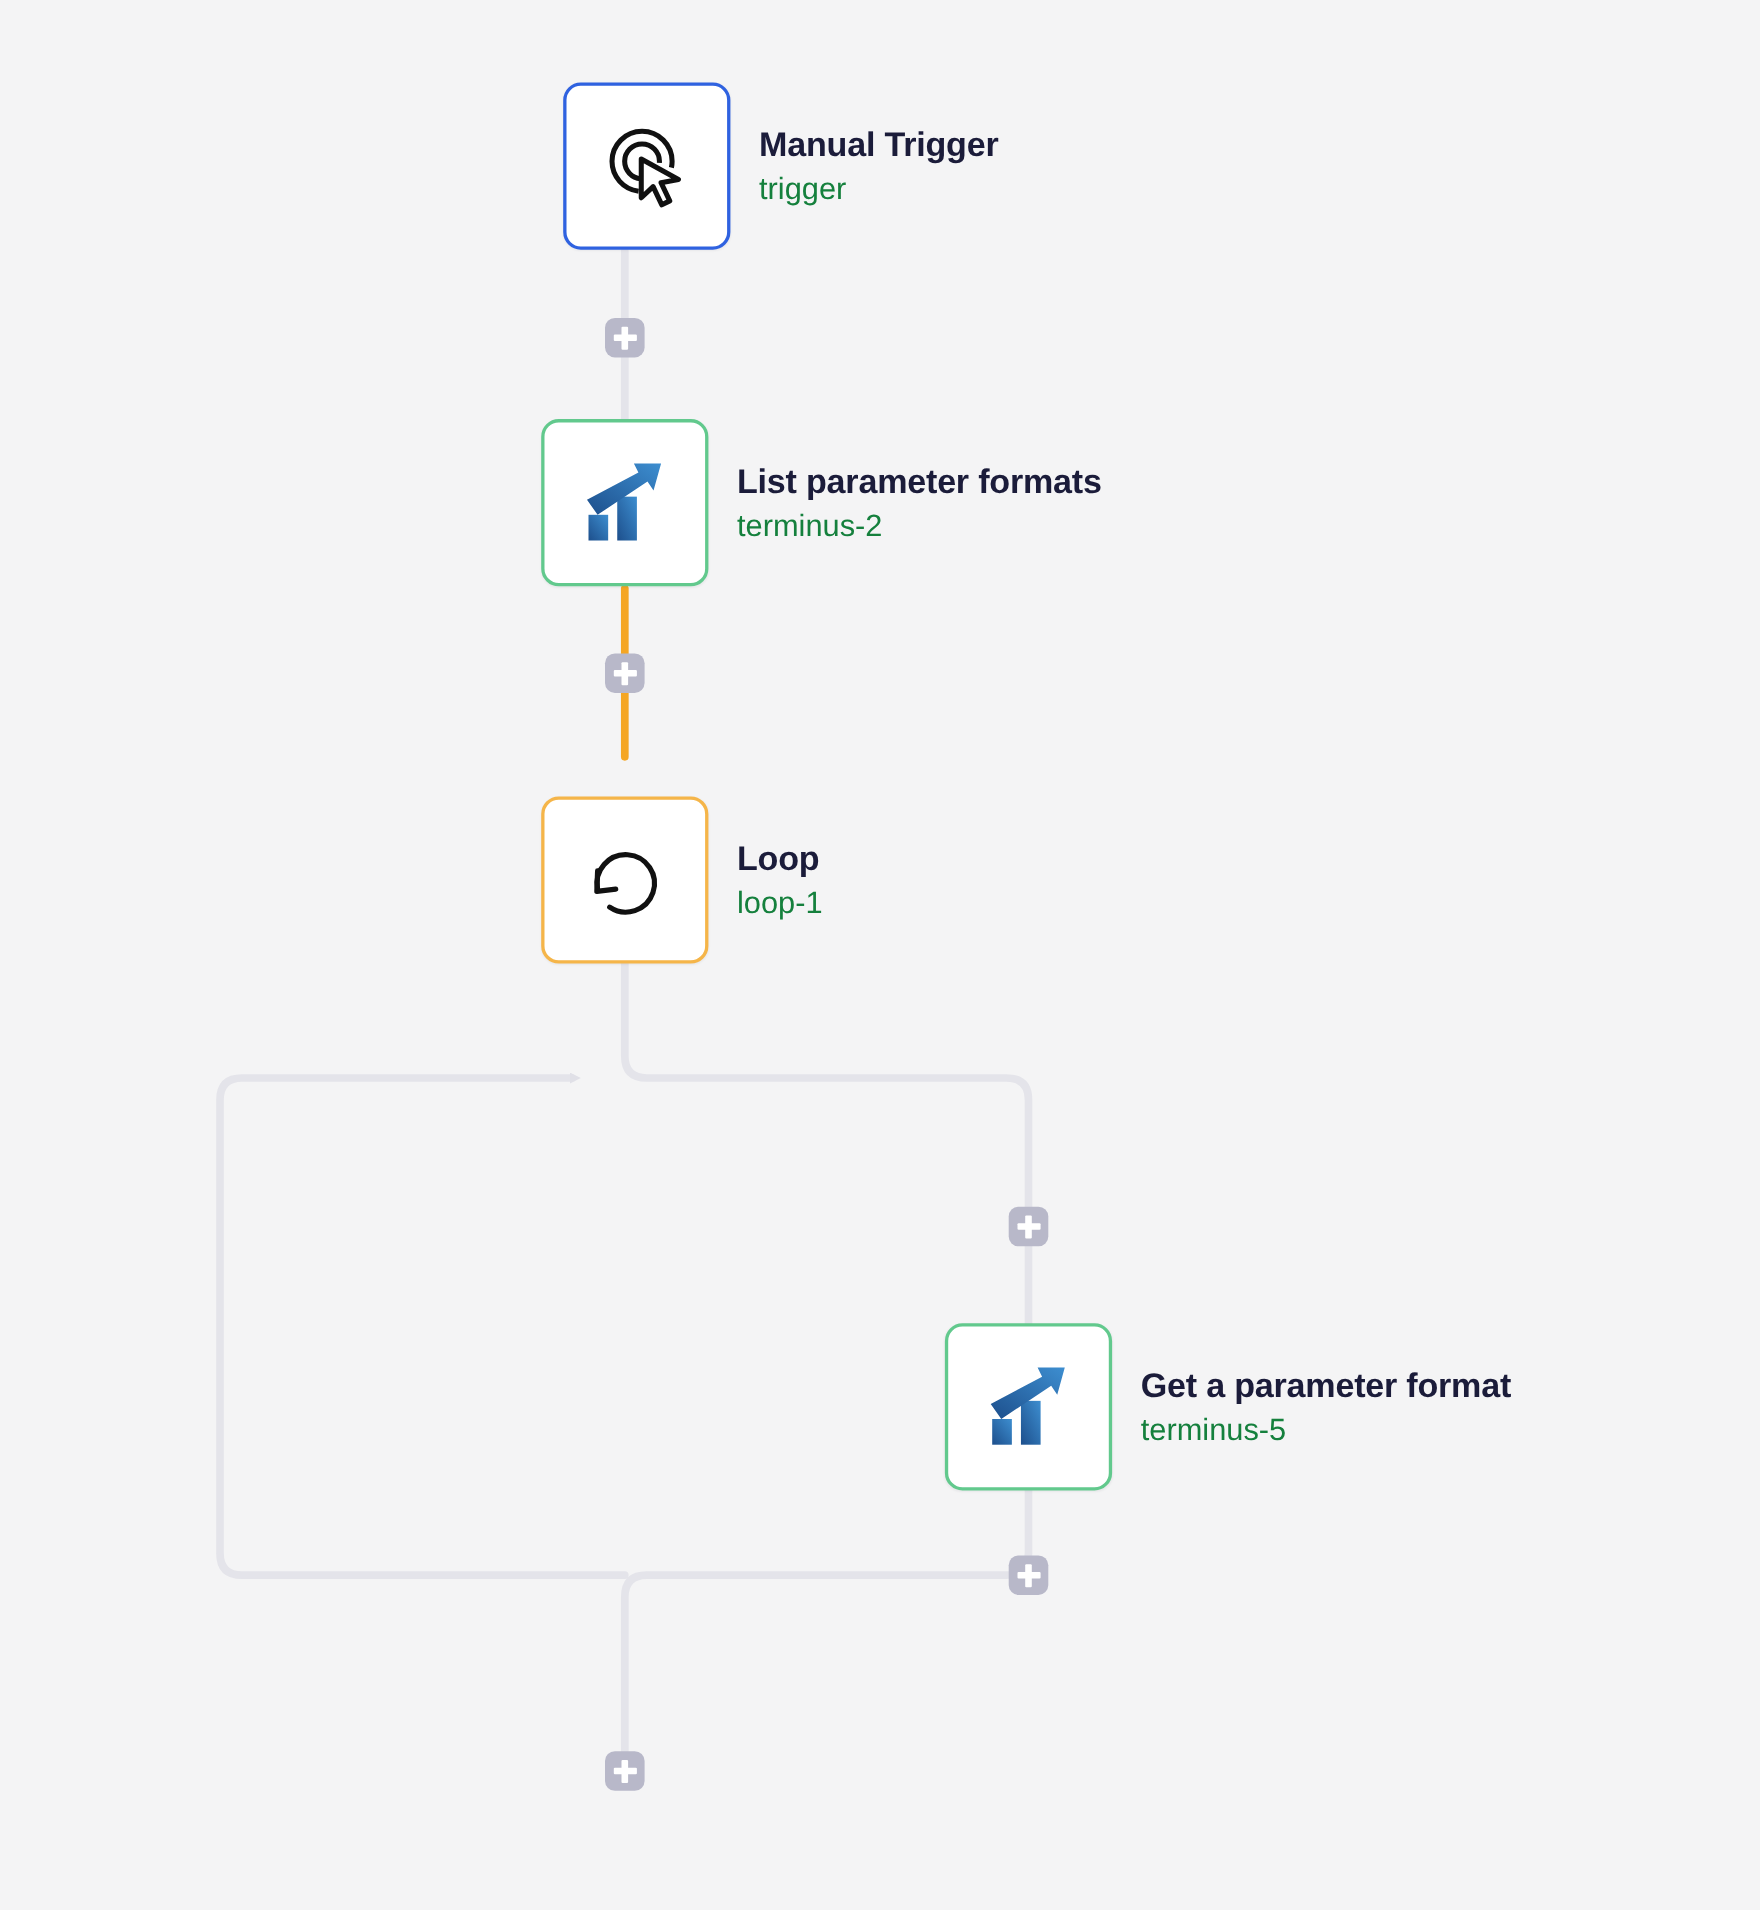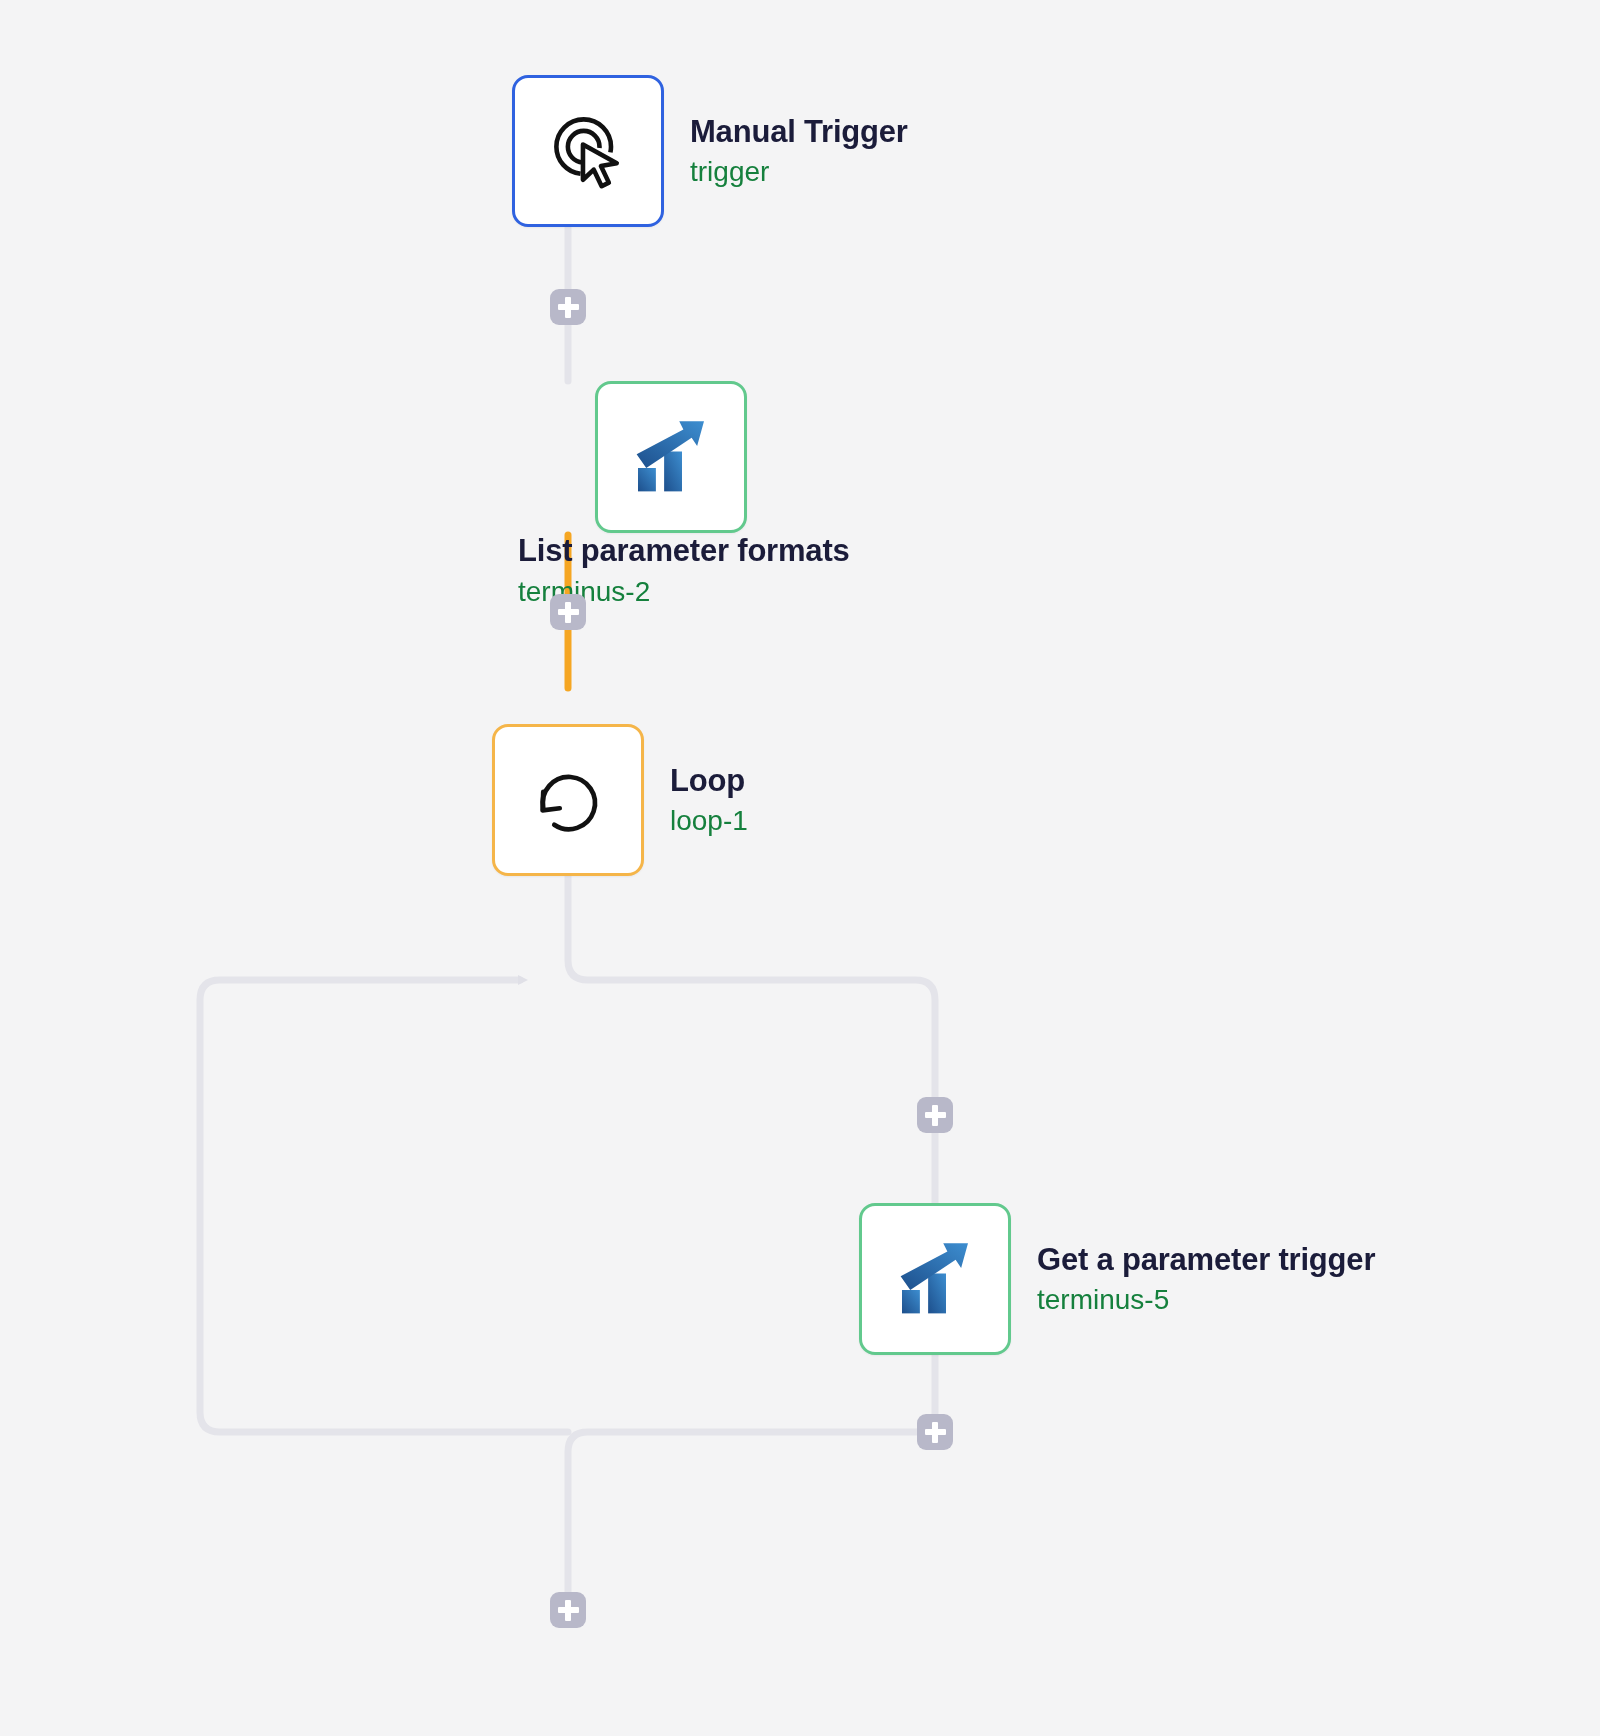--- a/index.html
+++ b/index.html
@@ -123,21 +123,21 @@
       <div class="node-title">Manual Trigger</div>
       <div class="node-subtitle">trigger</div>
     </div>
   </div>
 
   <div class="plus-btn" style="left:550px; top:289px;">
     <span class="bar-h"></span>
     <span class="bar-v"></span>
   </div>
 
-  <div class="node" style="left:492px; top:381px;flex-direction:column;">
+  <div class="node" style="left:492px; top:381px;">
     <div class="node-box green">
       <svg class="icon-svg" width="88" height="88" viewBox="0 0 64 64">
         <defs>
           <linearGradient id="bgrad1" x1="0" y1="1" x2="1" y2="0">
             <stop offset="0%" stop-color="#1d4f8c"></stop>
             <stop offset="100%" stop-color="#3d8ed0"></stop>
           </linearGradient>
         </defs>
         <rect x="8" y="40" width="13" height="17" fill="url(#bgrad1)"></rect>
         <rect x="27" y="28" width="13" height="29" fill="url(#bgrad1)"></rect>
@@ -181,21 +181,21 @@
             <stop offset="0%" stop-color="#1d4f8c"></stop>
             <stop offset="100%" stop-color="#3d8ed0"></stop>
           </linearGradient>
         </defs>
         <rect x="8" y="40" width="13" height="17" fill="url(#bgrad2)"></rect>
         <rect x="27" y="28" width="13" height="29" fill="url(#bgrad2)"></rect>
         <path d="M7,30 L41,12 L38,6 L56,6 L51,24 L47,18 L14,40 Z" fill="url(#bgrad2)"></path>
       </svg>
     </div>
     <div class="node-text">
-      <div class="node-title">Get a parameter trigger</div>
+      <div class="node-title">Get a parameter format</div>
       <div class="node-subtitle">terminus-5</div>
     </div>
   </div>
 
   <div class="plus-btn" style="left:917px; top:1414px;">
     <span class="bar-h"></span>
     <span class="bar-v"></span>
   </div>
 
   <div class="plus-btn" style="left:550px; top:1592px;">

